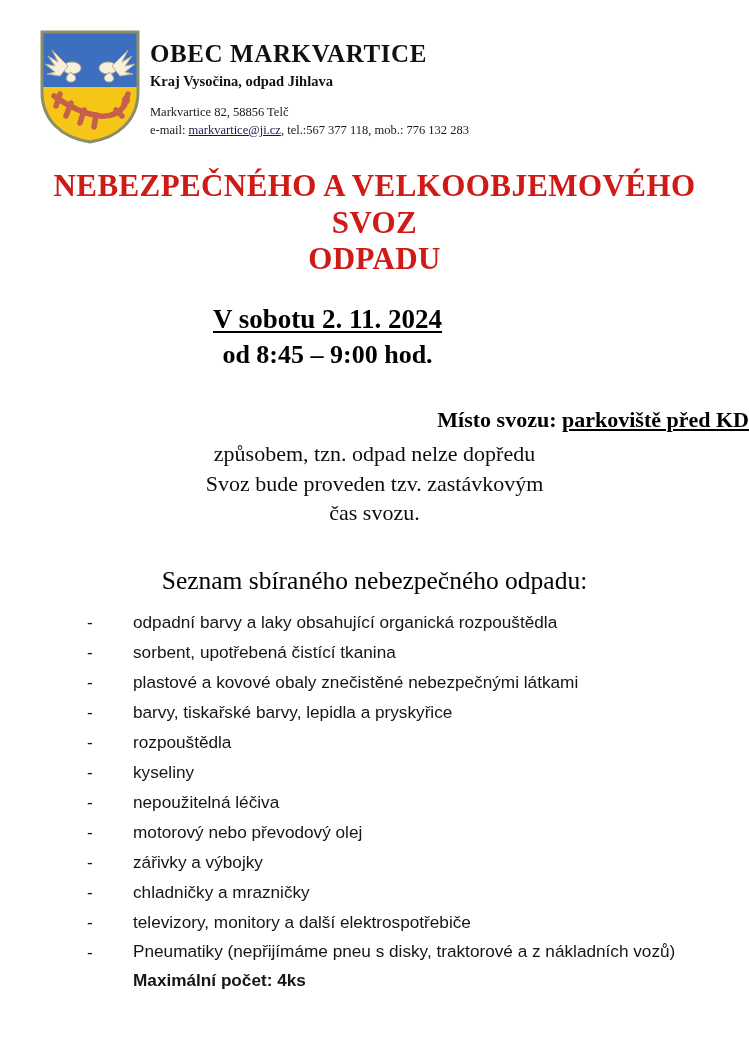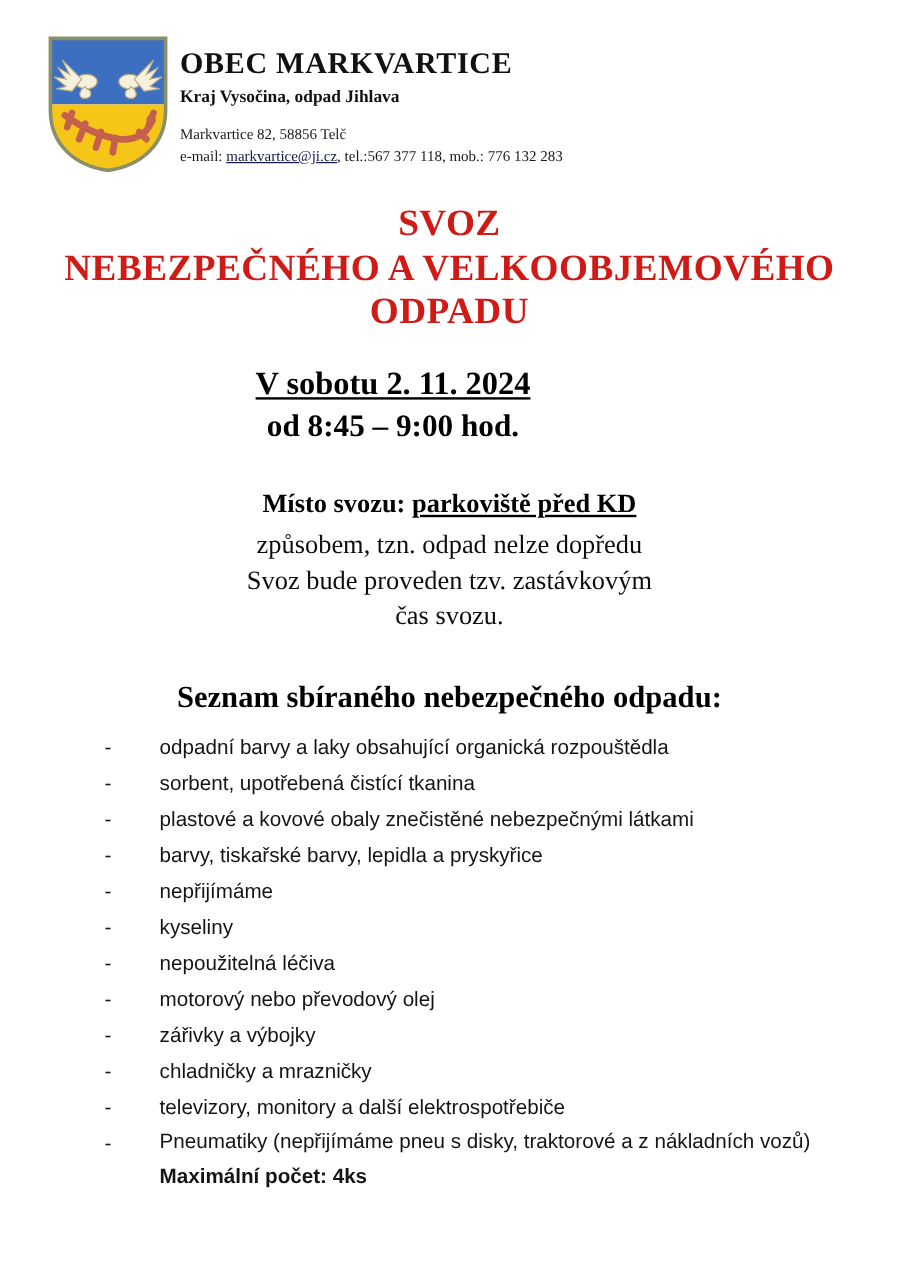--- a/index.html
+++ b/index.html
@@ -141,20 +141,21 @@
     width: 749px;
     text-align: center;
   }
   .place-head {
     font-family: "Liberation Serif", "DejaVu Serif", serif;
     font-weight: bold;
     font-size: 22px;
     line-height: 1.3;
     margin: 0;
     color: #000;
+    text-align: right;
   }
   .place-head .u {
     text-decoration: underline;
     text-underline-offset: 2px;
   }
   .place-body {
     font-family: "Liberation Serif", "DejaVu Serif", serif;
     font-size: 22px;
     line-height: 1.36;
     margin: 4px 0 0 0;
@@ -163,21 +164,21 @@
   .place-body span { display: block; }
 
   
   .list-heading {
     position: absolute;
     left: 0;
     top: 567px;
     width: 749px;
     text-align: center;
     font-family: "Liberation Serif", "DejaVu Serif", serif;
-    font-weight: bold;
+    font-weight: normal;
     font-size: 25.5px;
     line-height: 1.1;
     margin: 0;
     color: #000;
   }
 
   
   .waste-list {
     position: absolute;
     left: 0;
@@ -261,22 +262,22 @@
 
     <div class="header-text">
       <p class="org-name">OBEC MARKVARTICE</p>
       <p class="org-region">Kraj Vysočina, odpad Jihlava</p>
       <p class="org-address">Markvartice 82, 58856 Telč</p>
       <p class="org-contact"><span>e-mail: </span><a class="email-link" href="#">markvartice@ji.cz</a><span>, tel.:567 377 118, mob.: 776 132 283</span></p>
     </div>
   </div>
 
   <div class="title-block">
+    <p class="title-line title-line-2">NEBEZPEČNÉHO A VELKOOBJEMOVÉHO</p>
     <p class="title-line title-line-1">SVOZ</p>
-    <p class="title-line title-line-2">NEBEZPEČNÉHO A VELKOOBJEMOVÉHO</p>
     <p class="title-line title-line-3">ODPADU</p>
   </div>
 
   <div class="date-block">
     <p class="date-main"><span class="u">V sobotu  2. 11. 2024</span></p>
     <p class="date-time">od 8:45 – 9:00 hod.</p>
   </div>
 
   <div class="place-block">
     <p class="place-head"><span>Místo svozu: </span><span class="u">parkoviště před KD</span></p>
@@ -301,21 +302,21 @@
     <li class="waste-item">
       <span class="dash">-</span>
       <span class="txt">plastové a kovové obaly znečistěné nebezpečnými látkami</span>
     </li>
     <li class="waste-item">
       <span class="dash">-</span>
       <span class="txt">barvy, tiskařské barvy, lepidla a pryskyřice</span>
     </li>
     <li class="waste-item">
       <span class="dash">-</span>
-      <span class="txt">nepřijímáme</span>
+      <span class="txt">rozpouštědla</span>
     </li>
     <li class="waste-item">
       <span class="dash">-</span>
       <span class="txt">kyseliny</span>
     </li>
     <li class="waste-item">
       <span class="dash">-</span>
       <span class="txt">nepoužitelná léčiva</span>
     </li>
     <li class="waste-item">

